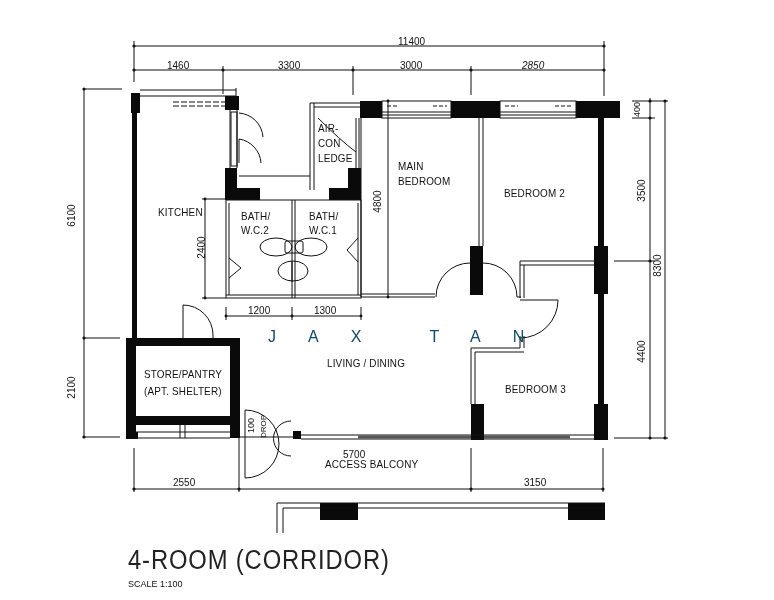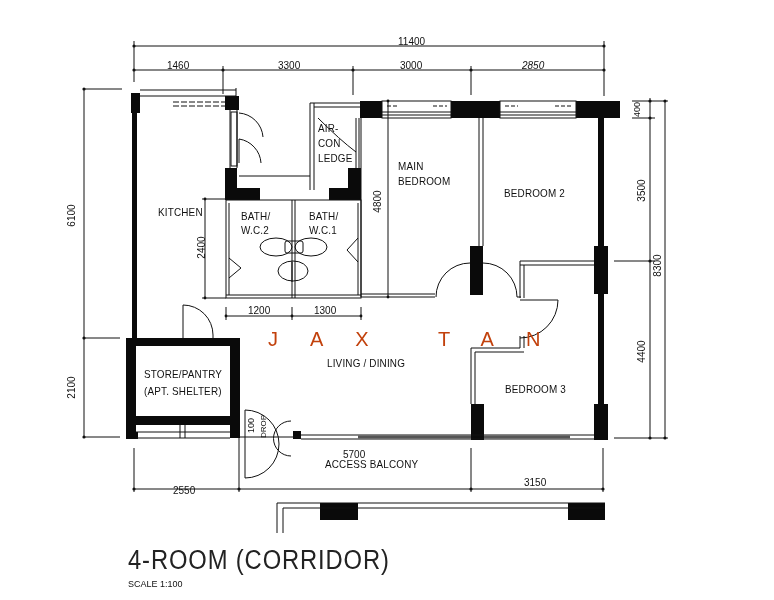--- a/index.html
+++ b/index.html
@@ -3,21 +3,21 @@
 <meta charset="utf-8">
 <style>
   html, body { margin: 0; padding: 0; background: #ffffff; }
   body { width: 774px; height: 600px; position: relative; overflow: hidden; font-family: "Liberation Sans", sans-serif; }
   #plan { position: absolute; left: 0; top: 0; }
   .lbl { position: absolute; font-family: "Liberation Sans", sans-serif; font-size: 11px; color: #111; line-height: 13px; white-space: nowrap; letter-spacing: 0.2px; transform: scaleX(0.9); transform-origin: left top; }
   .dim { position: absolute; font-family: "Liberation Sans", sans-serif; font-size: 10px; color: #111; line-height: 11px; white-space: nowrap; }
   .vdim { position: absolute; font-family: "Liberation Sans", sans-serif; font-size: 10px; color: #111; line-height: 11px; white-space: nowrap; transform: rotate(-90deg); transform-origin: center center; }
   .title { position: absolute; left: 128px; top: 545px; font-family: "Liberation Sans", sans-serif; font-size: 27px; font-weight: 300; color: #222; letter-spacing: 1px; white-space: nowrap; transform: scaleX(0.88); transform-origin: left top; }
   .scale { position: absolute; left: 128px; top: 579px; font-family: "Liberation Sans", sans-serif; font-size: 9px; color: #111; white-space: nowrap; text-align: right; }
-  .watermark { position: absolute; left: 268px; top: 328px; font-family: "Liberation Sans", sans-serif; font-size: 20px; color: #c2410c; letter-spacing: 32px; white-space: nowrap; }
+  .watermark { position: absolute; left: 268px; top: 328px; font-family: "Liberation Sans", sans-serif; font-size: 16px; color: #0c4a6e; letter-spacing: 32px; white-space: nowrap; }
 </style>
 </head>
 <body>
 
 <svg id="plan" width="774" height="600" viewBox="0 0 774 600" xmlns="http://www.w3.org/2000/svg">
   <g stroke="#111" stroke-width="1" fill="none">
 
     <g>
       <line x1="134" y1="46" x2="604" y2="46"></line>
       <line x1="134" y1="41" x2="134" y2="82"></line>
@@ -255,21 +255,21 @@
 <div class="vdim" style="left:630px;top:104px;font-size:9px;">400</div>
 <div class="vdim" style="left:630px;top:185px;">3500</div>
 <div class="vdim" style="left:630px;top:346px;">4400</div>
 <div class="vdim" style="left:646px;top:260px;">8300</div>
 
 <div class="vdim" style="left:190px;top:242px;">2400</div>
 <div class="vdim" style="left:366px;top:196px;">4800</div>
 <div class="dim" style="left:248px;top:305px;">1200</div>
 <div class="dim" style="left:314px;top:305px;">1300</div>
 
-<div class="dim" style="left:173px;top:477px;margin-top:8px;">2550</div>
+<div class="dim" style="left:173px;top:477px;">2550</div>
 <div class="dim" style="left:343px;top:449px;">5700</div>
 <div class="dim" style="left:524px;top:477px;">3150</div>
 
 <div class="lbl" style="left:158px;top:206px;">KITCHEN</div>
 <div class="lbl" style="left:241px;top:210px;">BATH/</div>
 <div class="lbl" style="left:241px;top:224px;">W.C.2</div>
 <div class="lbl" style="left:309px;top:210px;">BATH/</div>
 <div class="lbl" style="left:309px;top:224px;">W.C.1</div>
 <div class="lbl" style="left:318px;top:122px;">AIR-</div>
 <div class="lbl" style="left:318px;top:137px;">CON</div>

